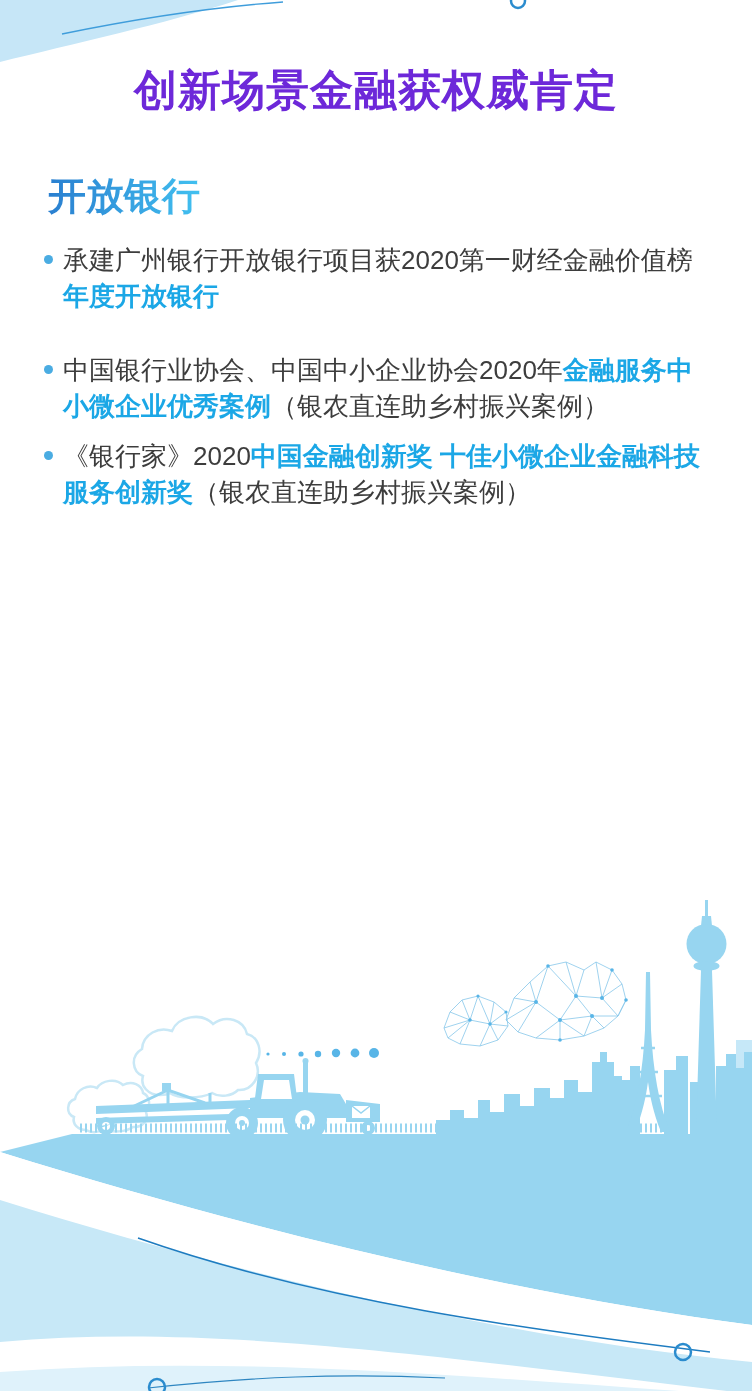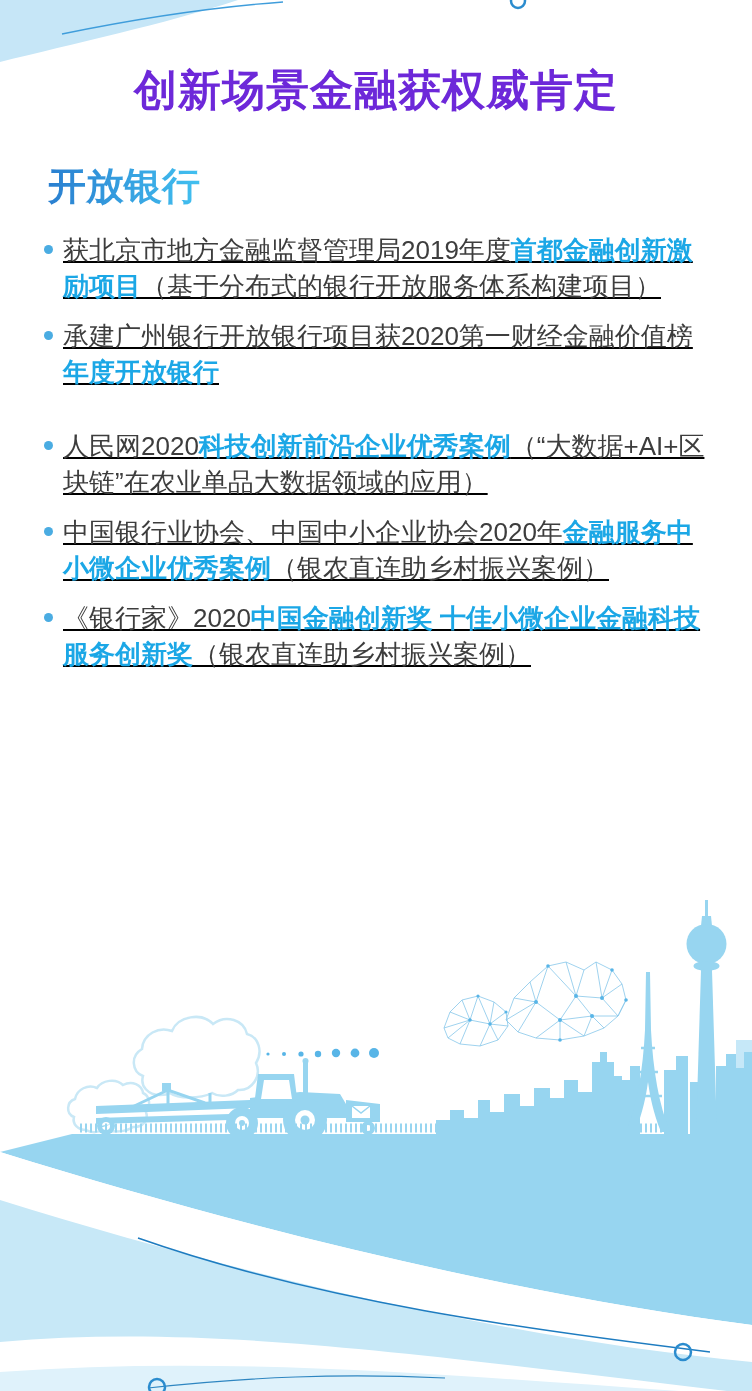--- a/index.html
+++ b/index.html
@@ -5,21 +5,21 @@
   html,body{margin:0;padding:0;background:#e9eef2;}
   .page{
     position:relative;width:752px;height:1391px;margin:0 auto;
     background:#ffffff;overflow:hidden;
     font-family:"Liberation Sans","DejaVu Sans",sans-serif;
   }
   .title{
     position:absolute;top:62px;left:0;width:752px;text-align:center;
     font-size:43px;font-weight:bold;color:#6d28d9;letter-spacing:1px;margin:0;
   }
-  .content{position:absolute;left:44px;top:162px;width:680px;text-decoration:underline;}
+  .content{position:absolute;left:44px;top:172px;width:680px;}
   section + section{margin-top:38px;}
   h2.sec{
     margin:0 0 0 4px;display:inline-block;
     font-size:38px;font-weight:bold;line-height:48px;
     color:#2f93d6;
     background:linear-gradient(90deg,#2a7fd0,#41c0f0);
     -webkit-background-clip:text;background-clip:text;
   }
   @supports (-webkit-background-clip:text){
     h2.sec{-webkit-text-fill-color:transparent;}
@@ -55,34 +55,26 @@
   </svg>
 
   <h1 class="title">创新场景金融获权威肯定</h1>
 
   <div class="content">
     <section>
       <h2 class="sec">开放银行</h2>
       <ul class="awards">
           <li>
             <span class="dot"></span>
-            <p><span>获北京市地方金融监督管理局2019年度</span><span class="hl">首都金融创新激励项目</span><span>（基于分布式的银行开放服务体系构建项目）</span></p>
-          </li>
-          <li>
-            <span class="dot"></span>
             <p><span>承建广州银行开放银行项目获2020第一财经金融价值榜</span><span class="hl">年度开放银行</span></p>
           </li>
         </ul>
     </section>
     <section>
       <ul class="awards">
-          <li>
-            <span class="dot"></span>
-            <p><span>人民网2020</span><span class="hl">科技创新前沿企业优秀案例</span><span>（“大数据+AI+区块链”在农业单品大数据领域的应用）</span></p>
-          </li>
           <li>
             <span class="dot"></span>
             <p><span>中国银行业协会、中国中小企业协会2020年</span><span class="hl">金融服务中小微企业优秀案例</span><span>（银农直连助乡村振兴案例）</span></p>
           </li>
           <li>
             <span class="dot"></span>
             <p><span>《银行家》2020</span><span class="hl">中国金融创新奖 十佳小微企业金融科技服务创新奖</span><span>（银农直连助乡村振兴案例）</span></p>
           </li>
         </ul>
     </section>

